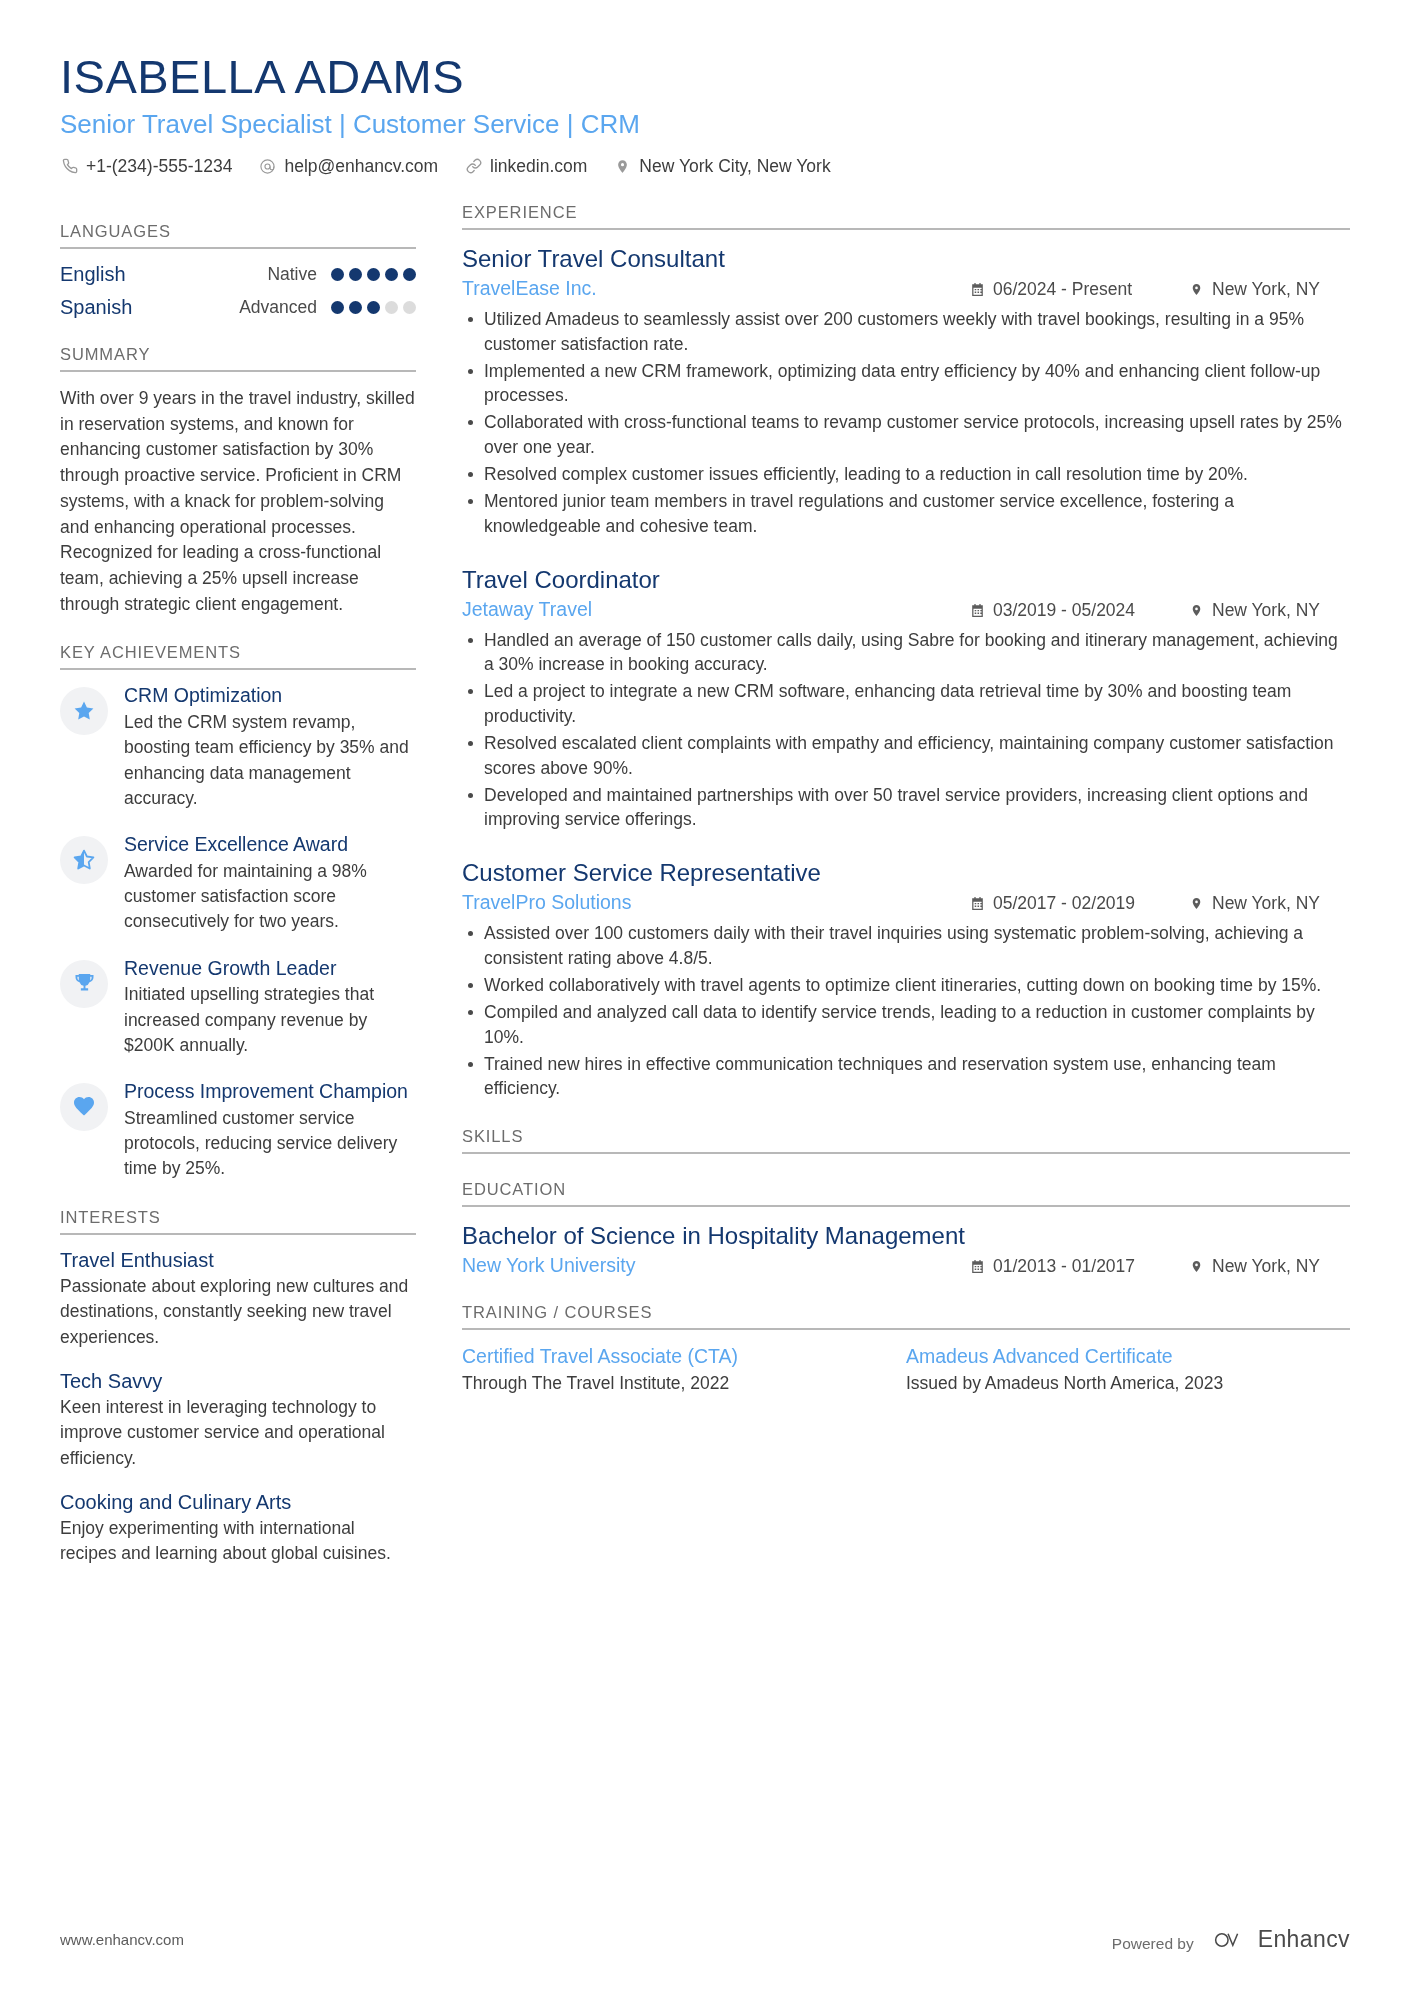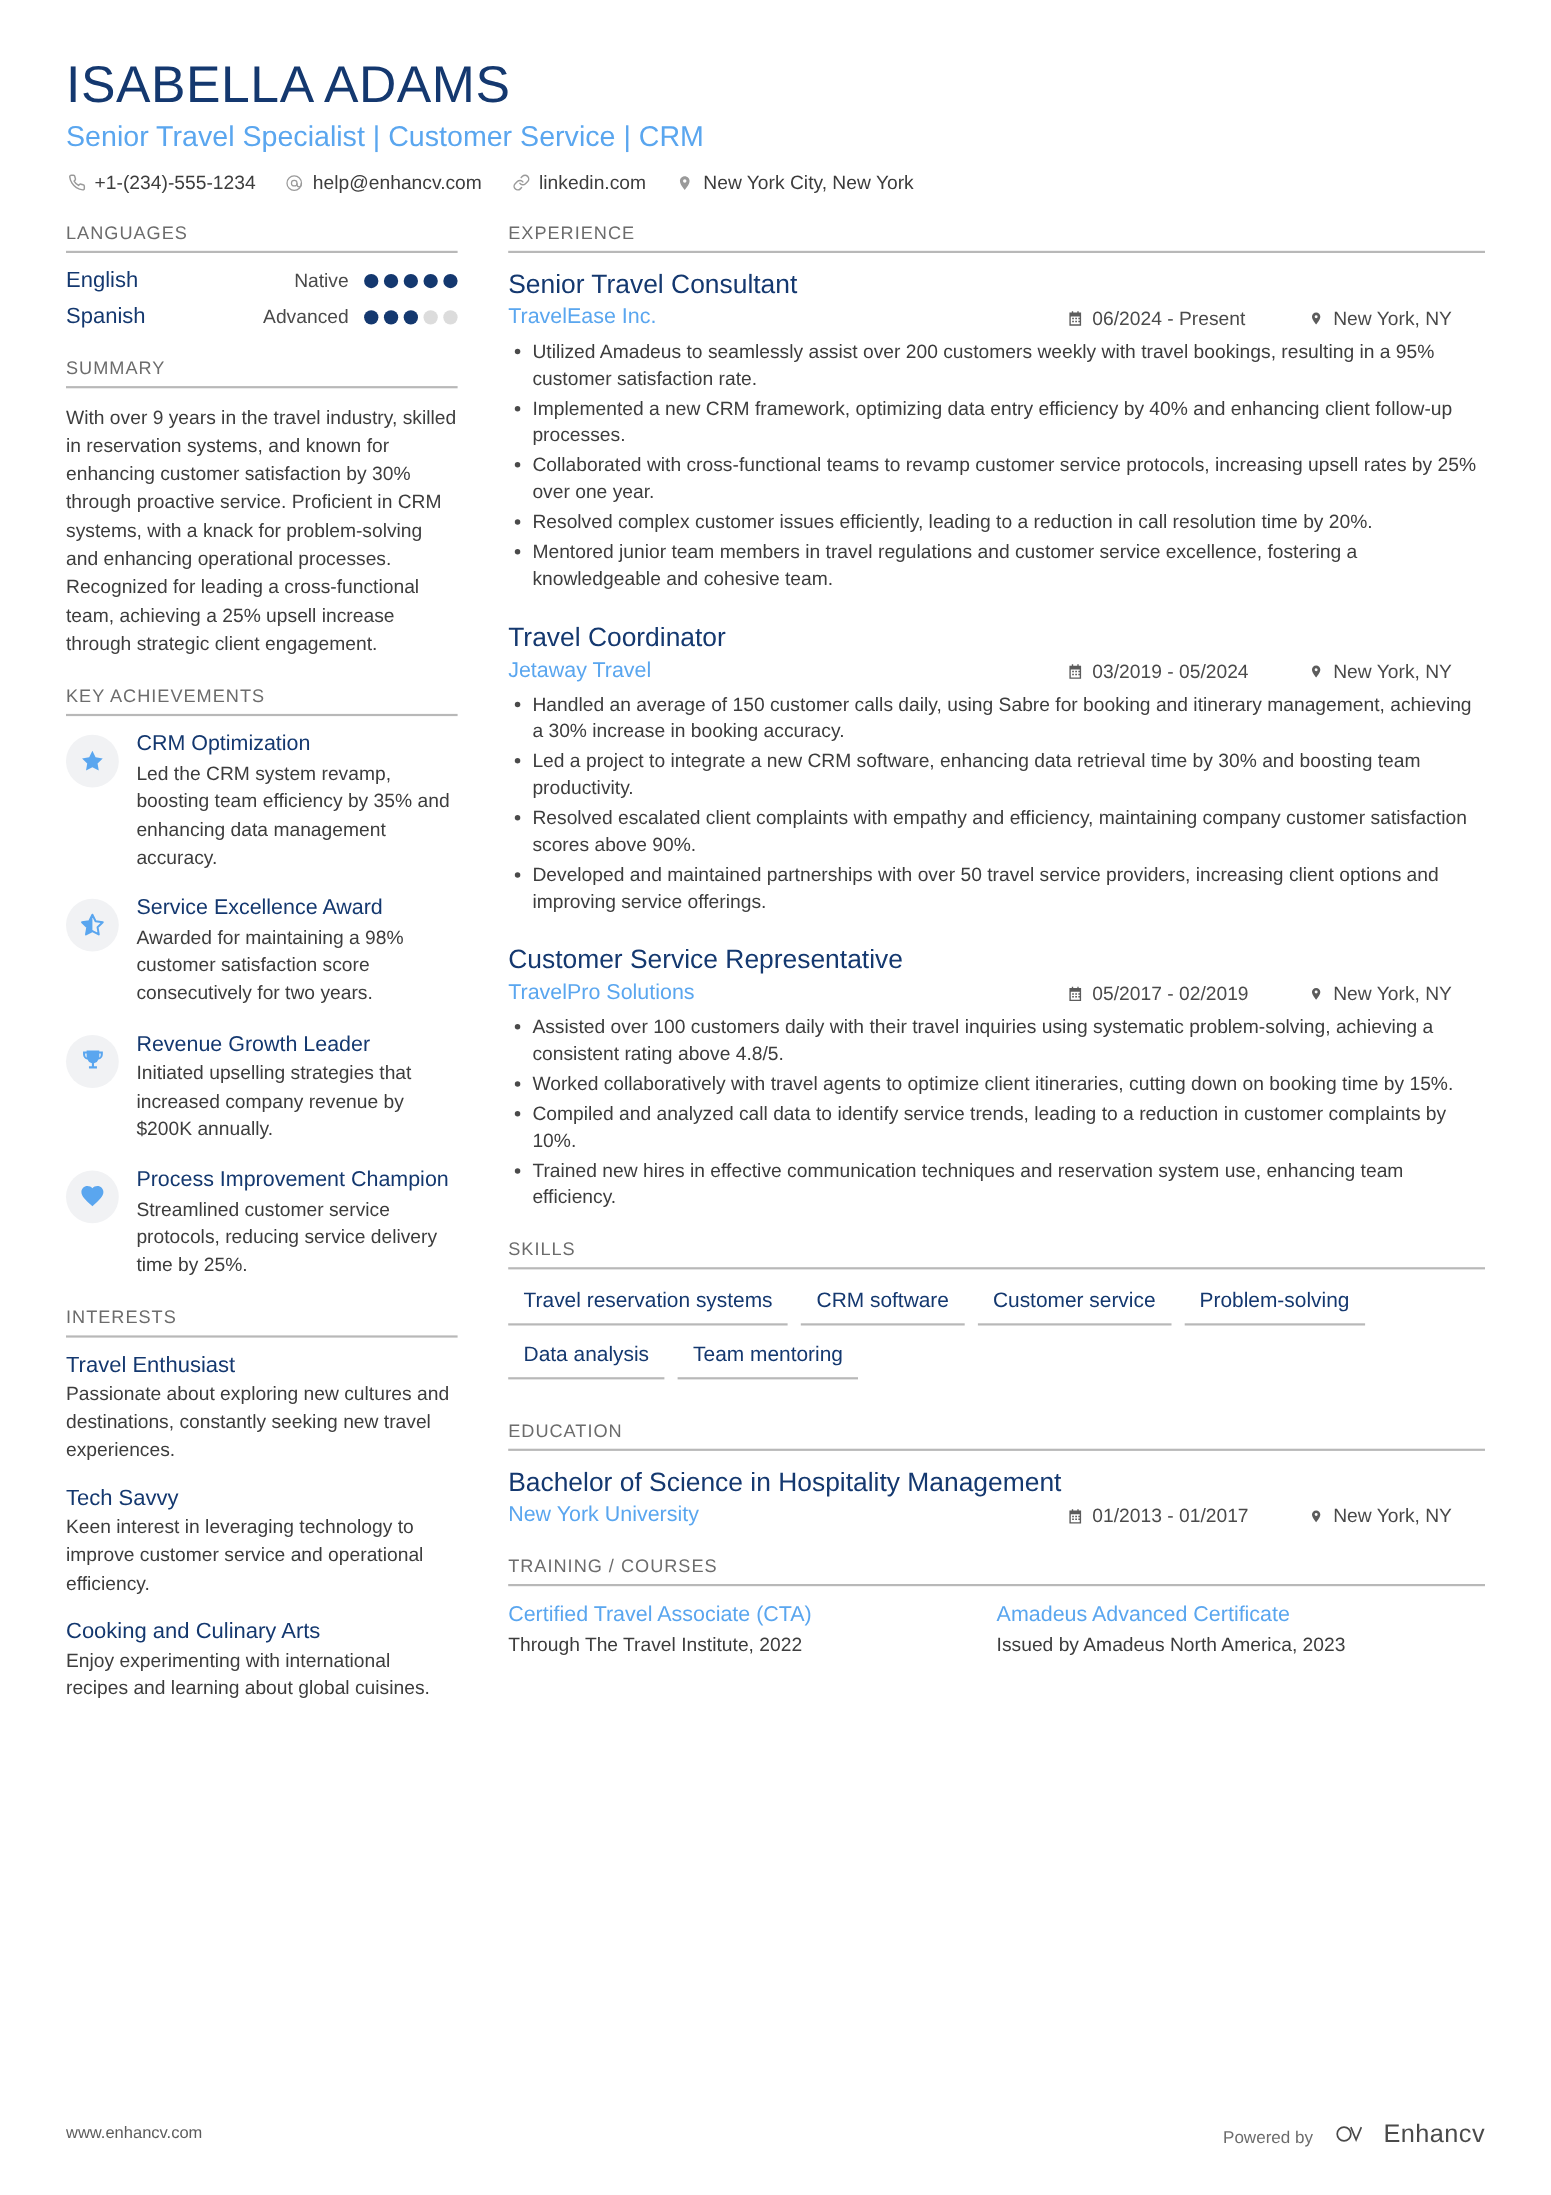--- a/index.html
+++ b/index.html
@@ -65,20 +65,21 @@
 
   
   .cols {
     display: flex;
     margin-top: 26px;
   }
   .col-left {
     width: 390px;
     flex: 0 0 390px;
     padding-right: 34px;
+    margin-top: 19px;
   }
   .col-right {
     flex: 1 1 auto;
     padding-left: 12px;
   }
 
   
   .sec { margin-bottom: 26px; }
   .sec-title {
     font-size: 16.5px;
@@ -571,28 +572,20 @@
             <li>Worked collaboratively with travel agents to optimize client itineraries, cutting down on booking time by 15%.</li>
             <li>Compiled and analyzed call data to identify service trends, leading to a reduction in customer complaints by 10%.</li>
             <li>Trained new hires in effective communication techniques and reservation system use, enhancing team efficiency.</li>
           </ul>
         </div>
       </div>
 
       <div class="sec">
         <div class="sec-title">SKILLS</div>
         <div class="sec-rule"></div>
-        <div class="skills-wrap">
-          <span class="skill">Travel reservation systems</span>
-          <span class="skill">CRM software</span>
-          <span class="skill">Customer service</span>
-          <span class="skill">Problem-solving</span>
-          <span class="skill">Data analysis</span>
-          <span class="skill">Team mentoring</span>
-        </div>
       </div>
 
       <div class="sec">
         <div class="sec-title">EDUCATION</div>
         <div class="sec-rule"></div>
         <div>
           <div class="edu-title">Bachelor of Science in Hospitality Management</div>
           <div class="job-meta">
             <span class="job-company">New York University</span>
             <span class="meta-chunk meta-date">

